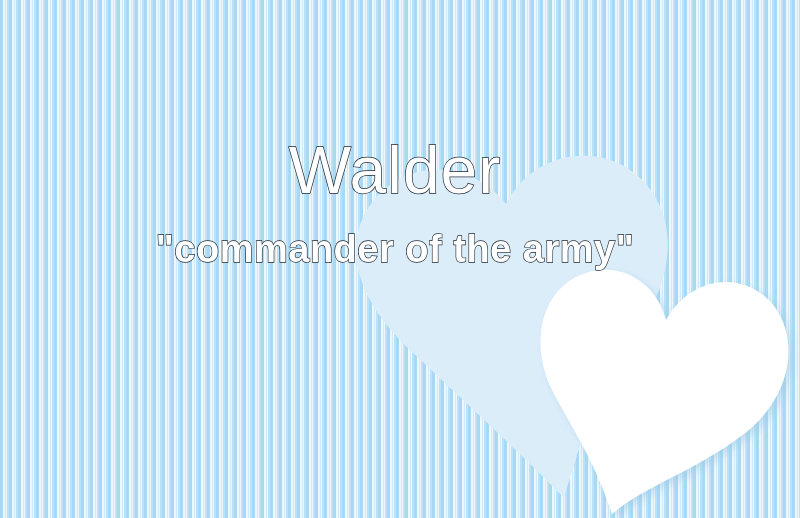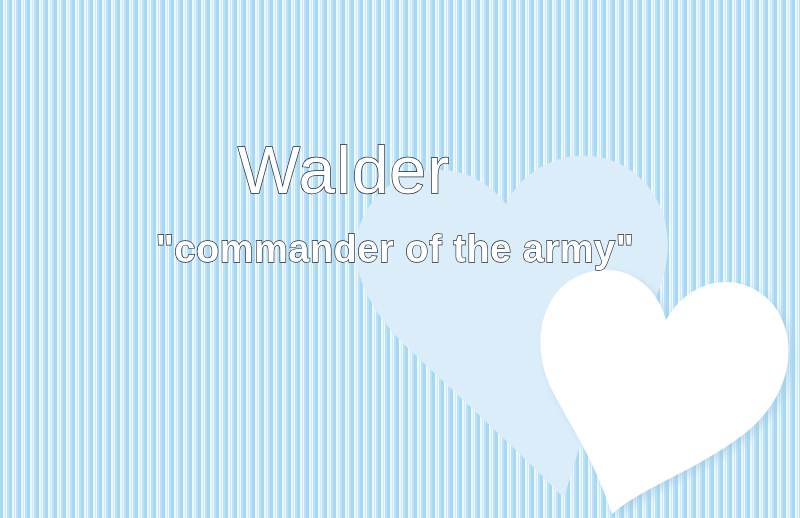--- a/index.html
+++ b/index.html
@@ -59,21 +59,21 @@
     font-size: 66px;
     font-weight: 400;
     line-height: 1.0;
     letter-spacing: 1px;
     color: #ffffff;
     -webkit-text-stroke: 1.4px #202a33;
     paint-order: stroke fill;
     position: absolute;
     left: 0;
     top: 137px;
-    width: 688px;
+    width: 790px;
   }
 
   #subtitle {
     margin: 0;
     padding: 0;
     font-size: 38px;
     font-weight: 700;
     line-height: 1.0;
     letter-spacing: 0.5px;
     color: #ffffff;

